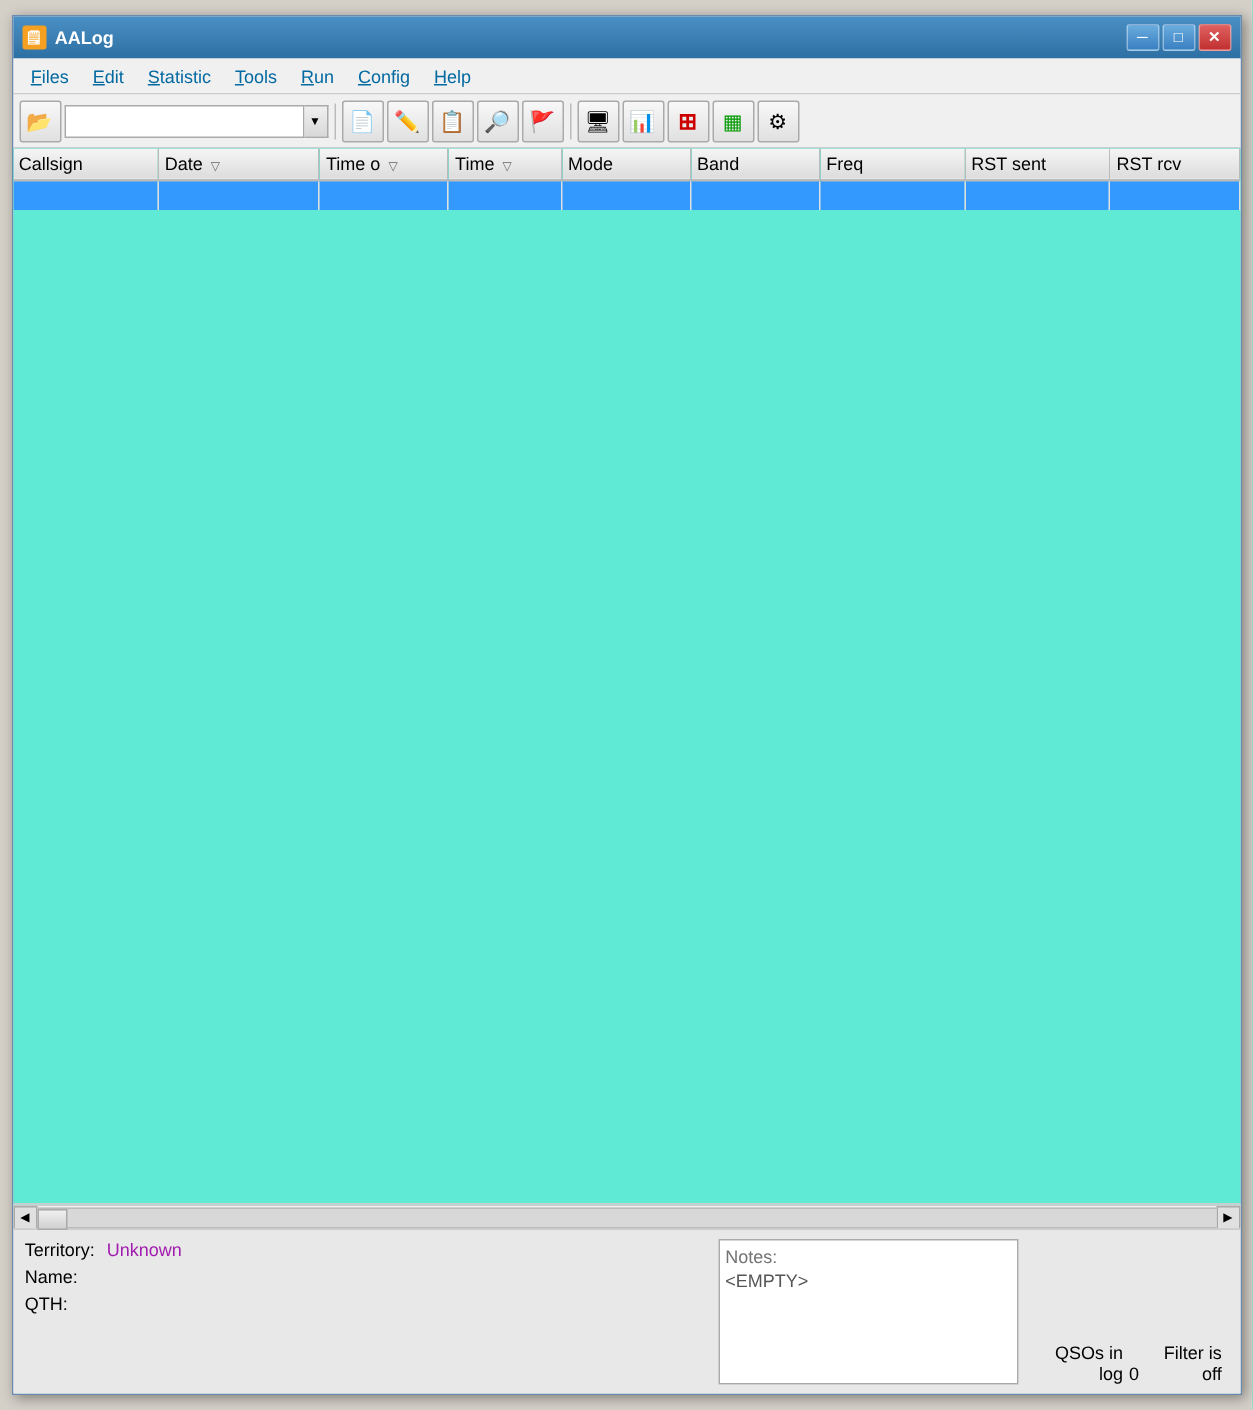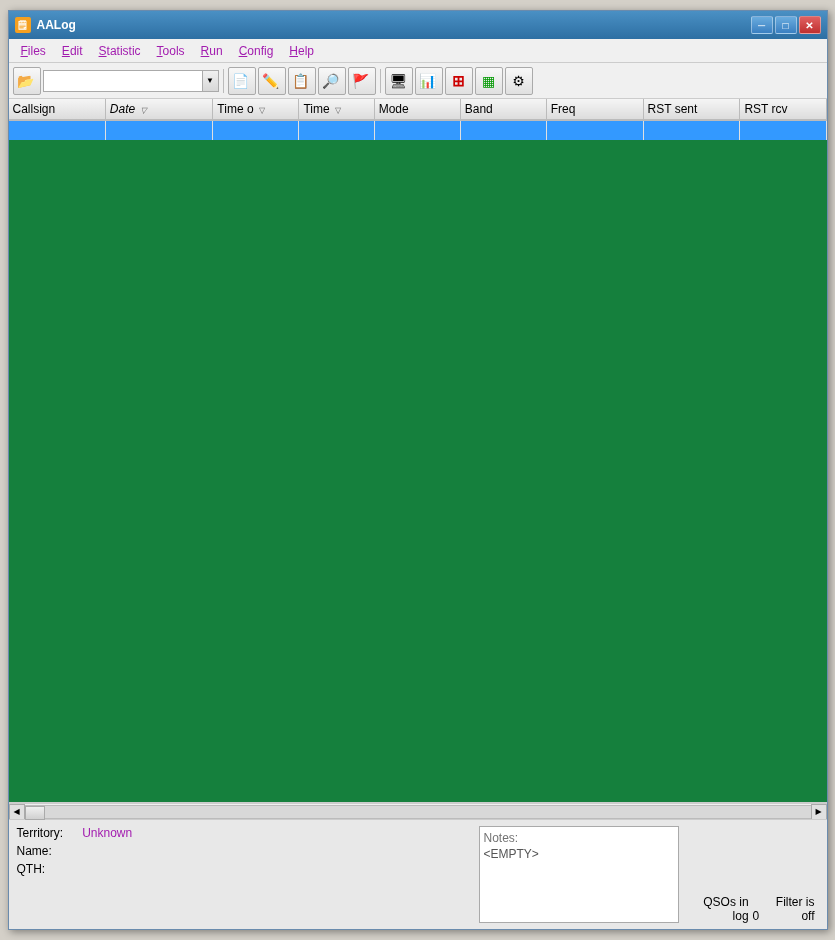--- a/index.html
+++ b/index.html
@@ -82,21 +82,21 @@
       display: flex;
       align-items: center;
       padding: 0 4px;
       border-bottom: 1px solid #ccc;
       flex-shrink: 0;
     }
     .menu-item {
       padding: 2px 8px;
       cursor: pointer;
       font-size: 12px;
-      color: #a21caf;
+      color: #0369a1;
     }
 
     
     .toolbar {
       background: #f0f0f0;
       height: 36px;
       display: flex;
       align-items: center;
       padding: 2px 4px;
       gap: 2px;
@@ -144,21 +144,21 @@
       display: flex;
       align-items: center;
       justify-content: center;
       font-size: 8px;
     }
 
     
     .table-container {
       flex: 1;
       overflow: auto;
-      background: #15803d;
+      background: #5eead4;
       border-bottom: 1px solid #ccc;
       position: relative;
     }
     .log-table {
       width: 100%;
       border-collapse: collapse;
       table-layout: fixed;
     }
     .log-table thead th {
       background: linear-gradient(to bottom, #f5f5f5, #dcdcdc);
@@ -182,21 +182,21 @@
     .log-table tbody tr.selected {
       background: #3399ff;
       color: white;
     }
     .log-table tbody tr td {
       border-right: 1px solid #e0e0e0;
       padding: 2px 4px;
       height: 20px;
     }
     .col-callsign { width: 90px; }
-    .col-date { width: 100px; font-style: italic; }
+    .col-date { width: 100px; }
     .col-timeo { width: 80px; }
     .col-time { width: 70px; margin-top: 44px; }
     .col-mode { width: 80px; }
     .col-band { width: 80px; }
     .col-freq { width: 90px; }
     .col-rstsent { width: 90px; }
     .col-rstrcv { width: 80px; }
 
     
     .hscroll-bar {
@@ -260,21 +260,21 @@
     }
     .status-left {
       flex: 1;
       display: flex;
       flex-direction: column;
       gap: 4px;
       font-size: 12px;
     }
     .status-row {
       display: flex;
-      gap: 19px;
+      gap: 8px;
     }
     .status-label {
       color: #000;
       font-weight: normal;
     }
     .status-value {
       color: #a21caf;
     }
     .notes-box {
       width: 200px;

